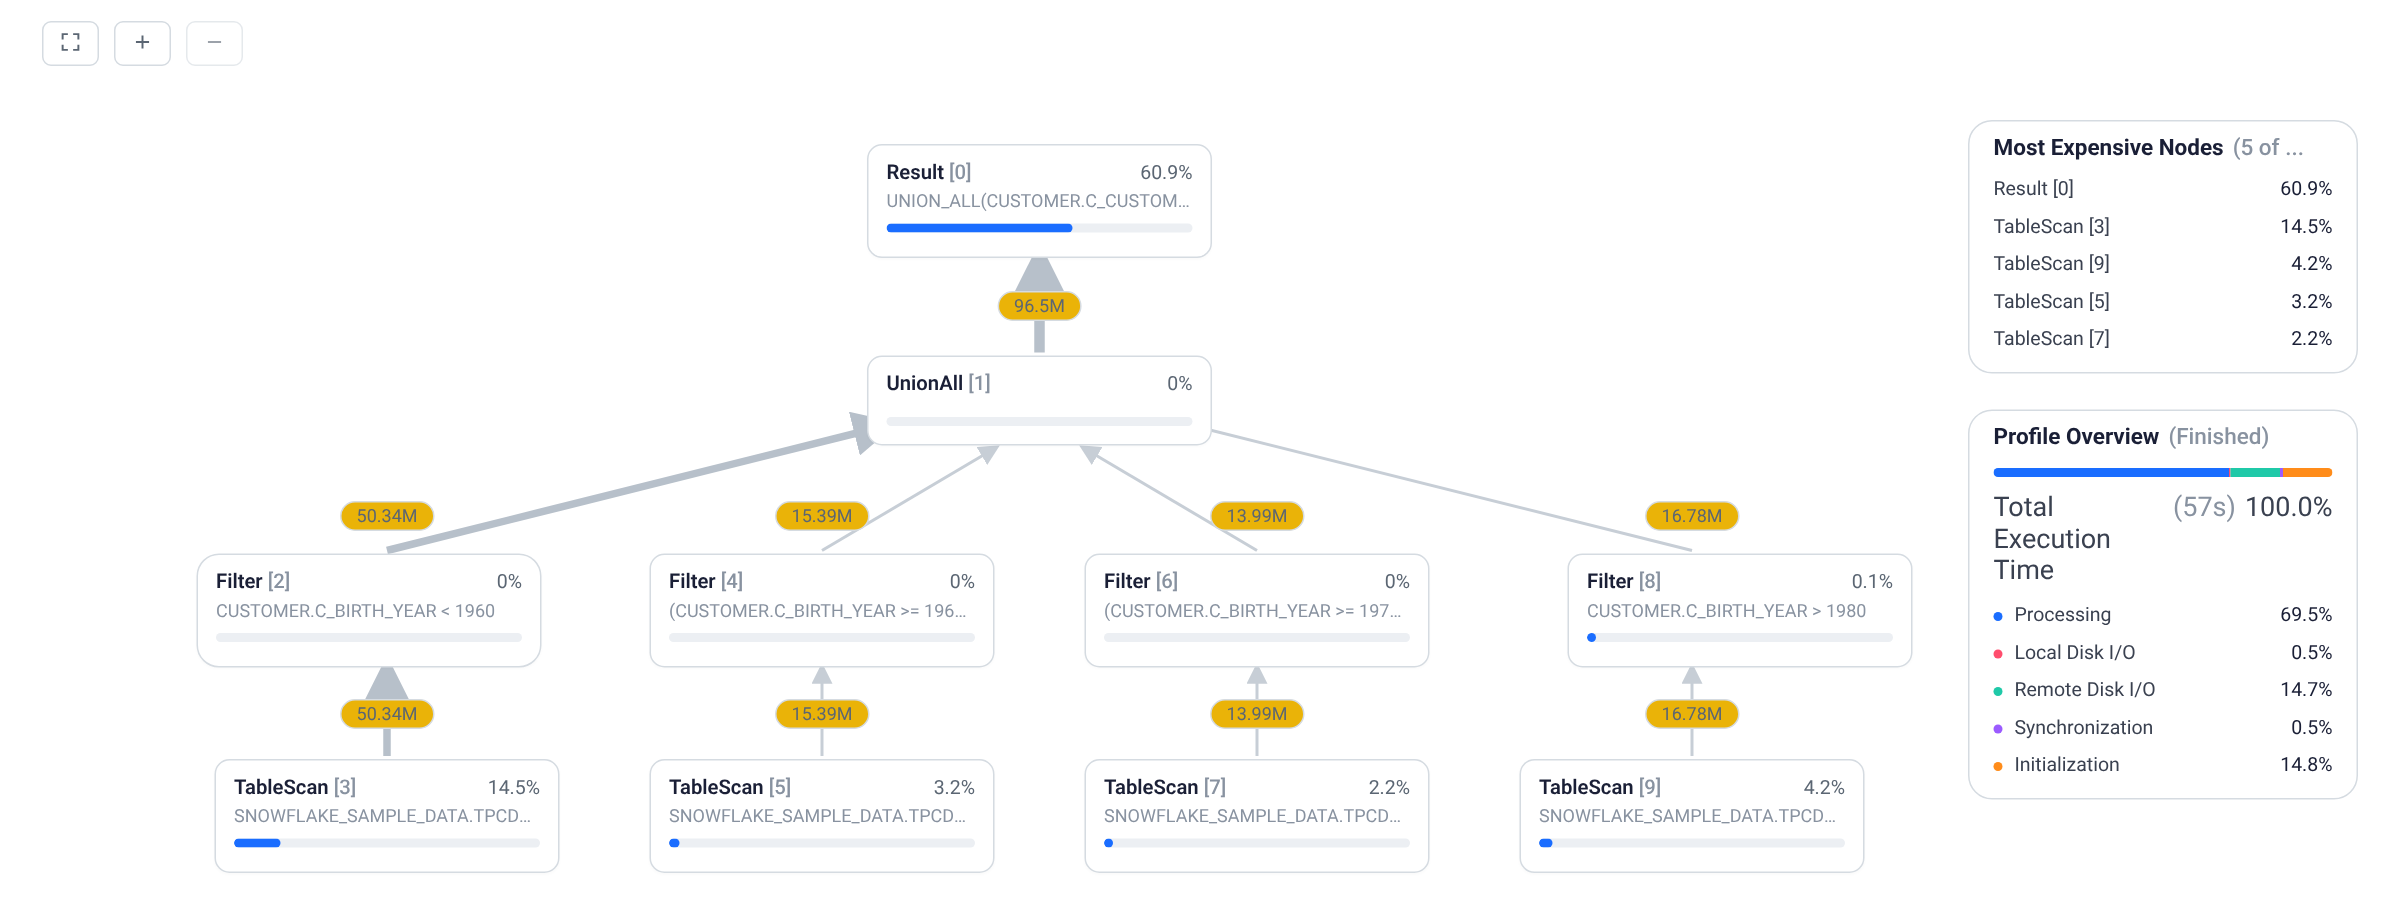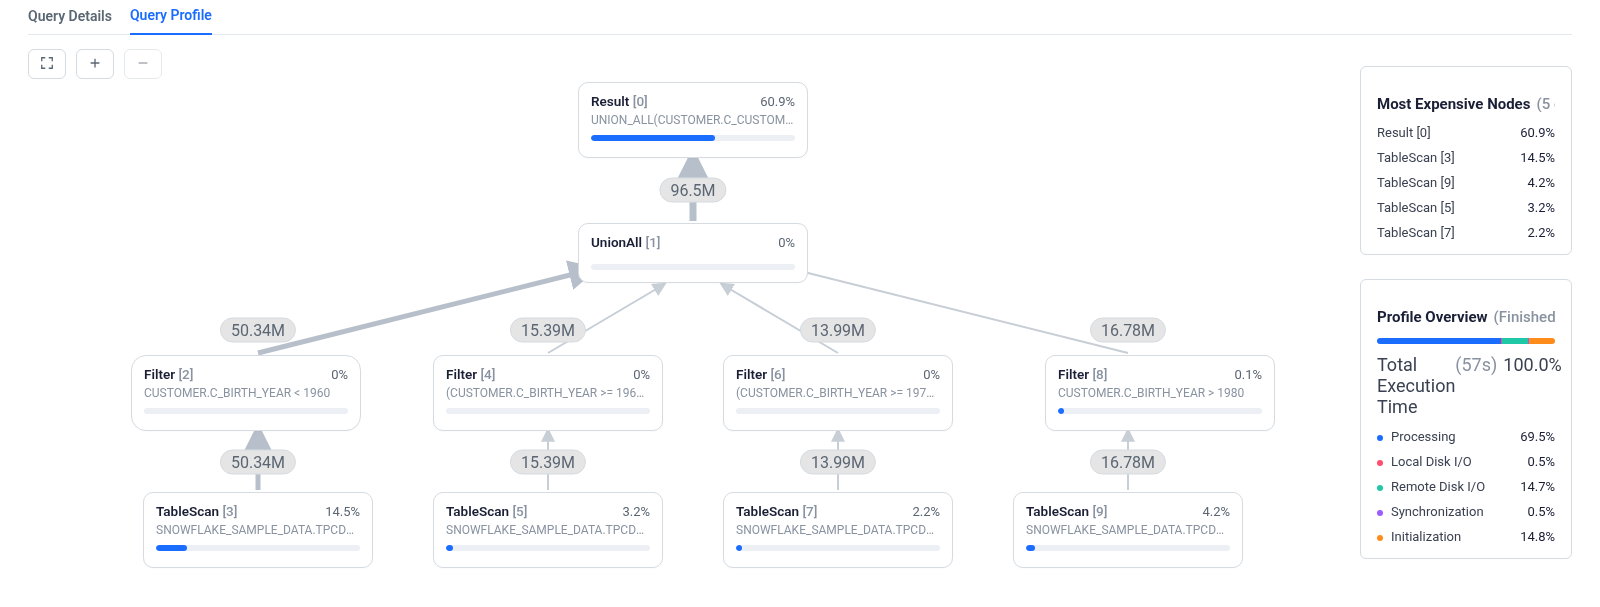--- a/index.html
+++ b/index.html
@@ -53,49 +53,45 @@
   }
   .node-bar {
     margin-top:8px; height:6px; width:100%; border-radius:3px; background:#eceff3;
     position:relative; overflow:hidden;
   }
   .node-bar .fill { position:absolute; left:0; top:0; height:100%; background:#1a6dff; border-radius:3px; }
   
   svg.edges { position:absolute; left:0; top:0; width:100%; height:100%; pointer-events:none; }
   .edge-badge {
     position:absolute; transform:translate(-50%,-50%);
-    border:1px solid #d5dbe1; border-radius:999px; background:#e5e5e5;
-    font-size:16px; color:#5b6673; padding:2px 10px; white-space:nowrap;
+    border:1px solid #d5dbe1; border-radius:999px; background:#eab308;
+    font-size:12px; color:#5b6673; padding:2px 10px; white-space:nowrap;
   }
   
   .side {
     position:absolute; right:28px; top:66px; width:260px;
     display:flex; flex-direction:column; gap:24px;
   }
-  .panel { border:1px solid #d5dbe1; border-radius:6px; padding:28px 16px 14px;margin-left:48px; }
+  .panel { border:1px solid #d5dbe1; border-radius:16px; padding:8px 16px 14px; }
   .panel-title { font-size:15px; font-weight:700; color:#1a1f36; display:flex; align-items:baseline; gap:6px; white-space:nowrap; overflow:hidden; }
   .panel-title .muted { color:#8892a0; font-weight:500; }
   .kv-list { margin-top:12px; display:flex; flex-direction:column; gap:10px; }
   .kv { display:flex; justify-content:space-between; font-size:13px; color:#3a4150; }
   .kv .val { color:#1a1f36; }
   .stacked { display:flex; height:6px; width:100%; border-radius:3px; overflow:hidden; margin:12px 0 6px; }
   .stacked > span { display:block; height:100%; }
   .dot { display:inline-block; width:6px; height:6px; border-radius:50%; margin-right:8px; vertical-align:middle; }
   .row-total { display:flex; justify-content:space-between; font-size:18px; margin-top:10px; color:#3a4150;}
   .row-total .sub { color:#8892a0; margin-right:6px;}
 </style>
 </head>
 <body>
 
 <div class="page">
 
-  <div class="tabs">
-    <div class="tab">Query Details</div>
-    <div class="tab active">Query Profile</div>
-  </div>
 
   <div class="toolbar">
     <button class="icon-btn">
       <span>
         <svg viewBox="0 0 16 16" fill="none" stroke="currentColor" stroke-width="1.5">
             <path d="M2 6V2h4M14 6V2h-4M2 10v4h4M14 10v4h-4"></path>
           </svg>
       </span>
     </button>
     <button class="icon-btn">

